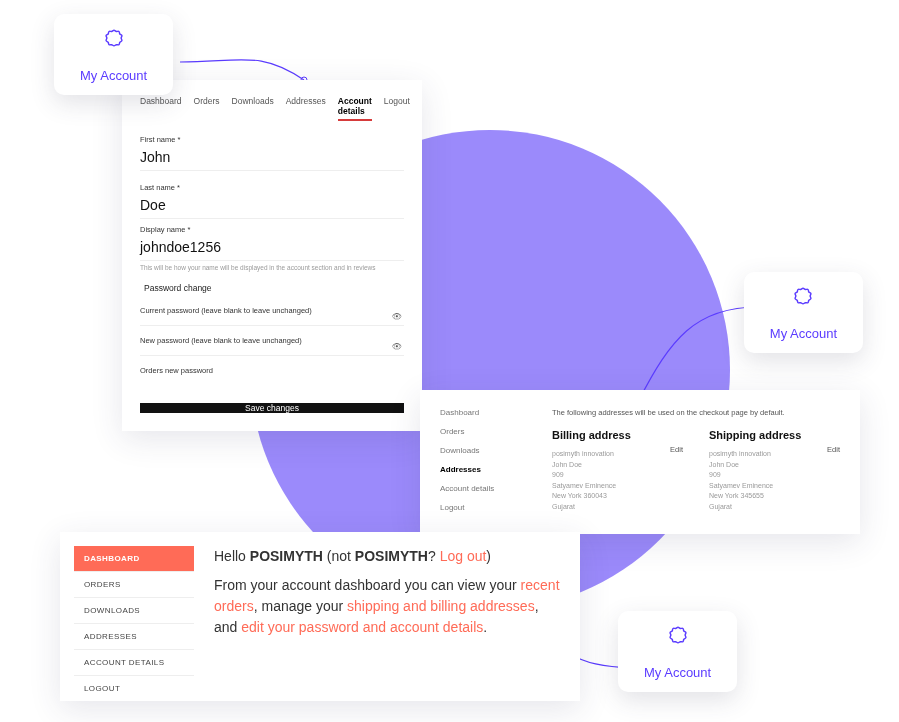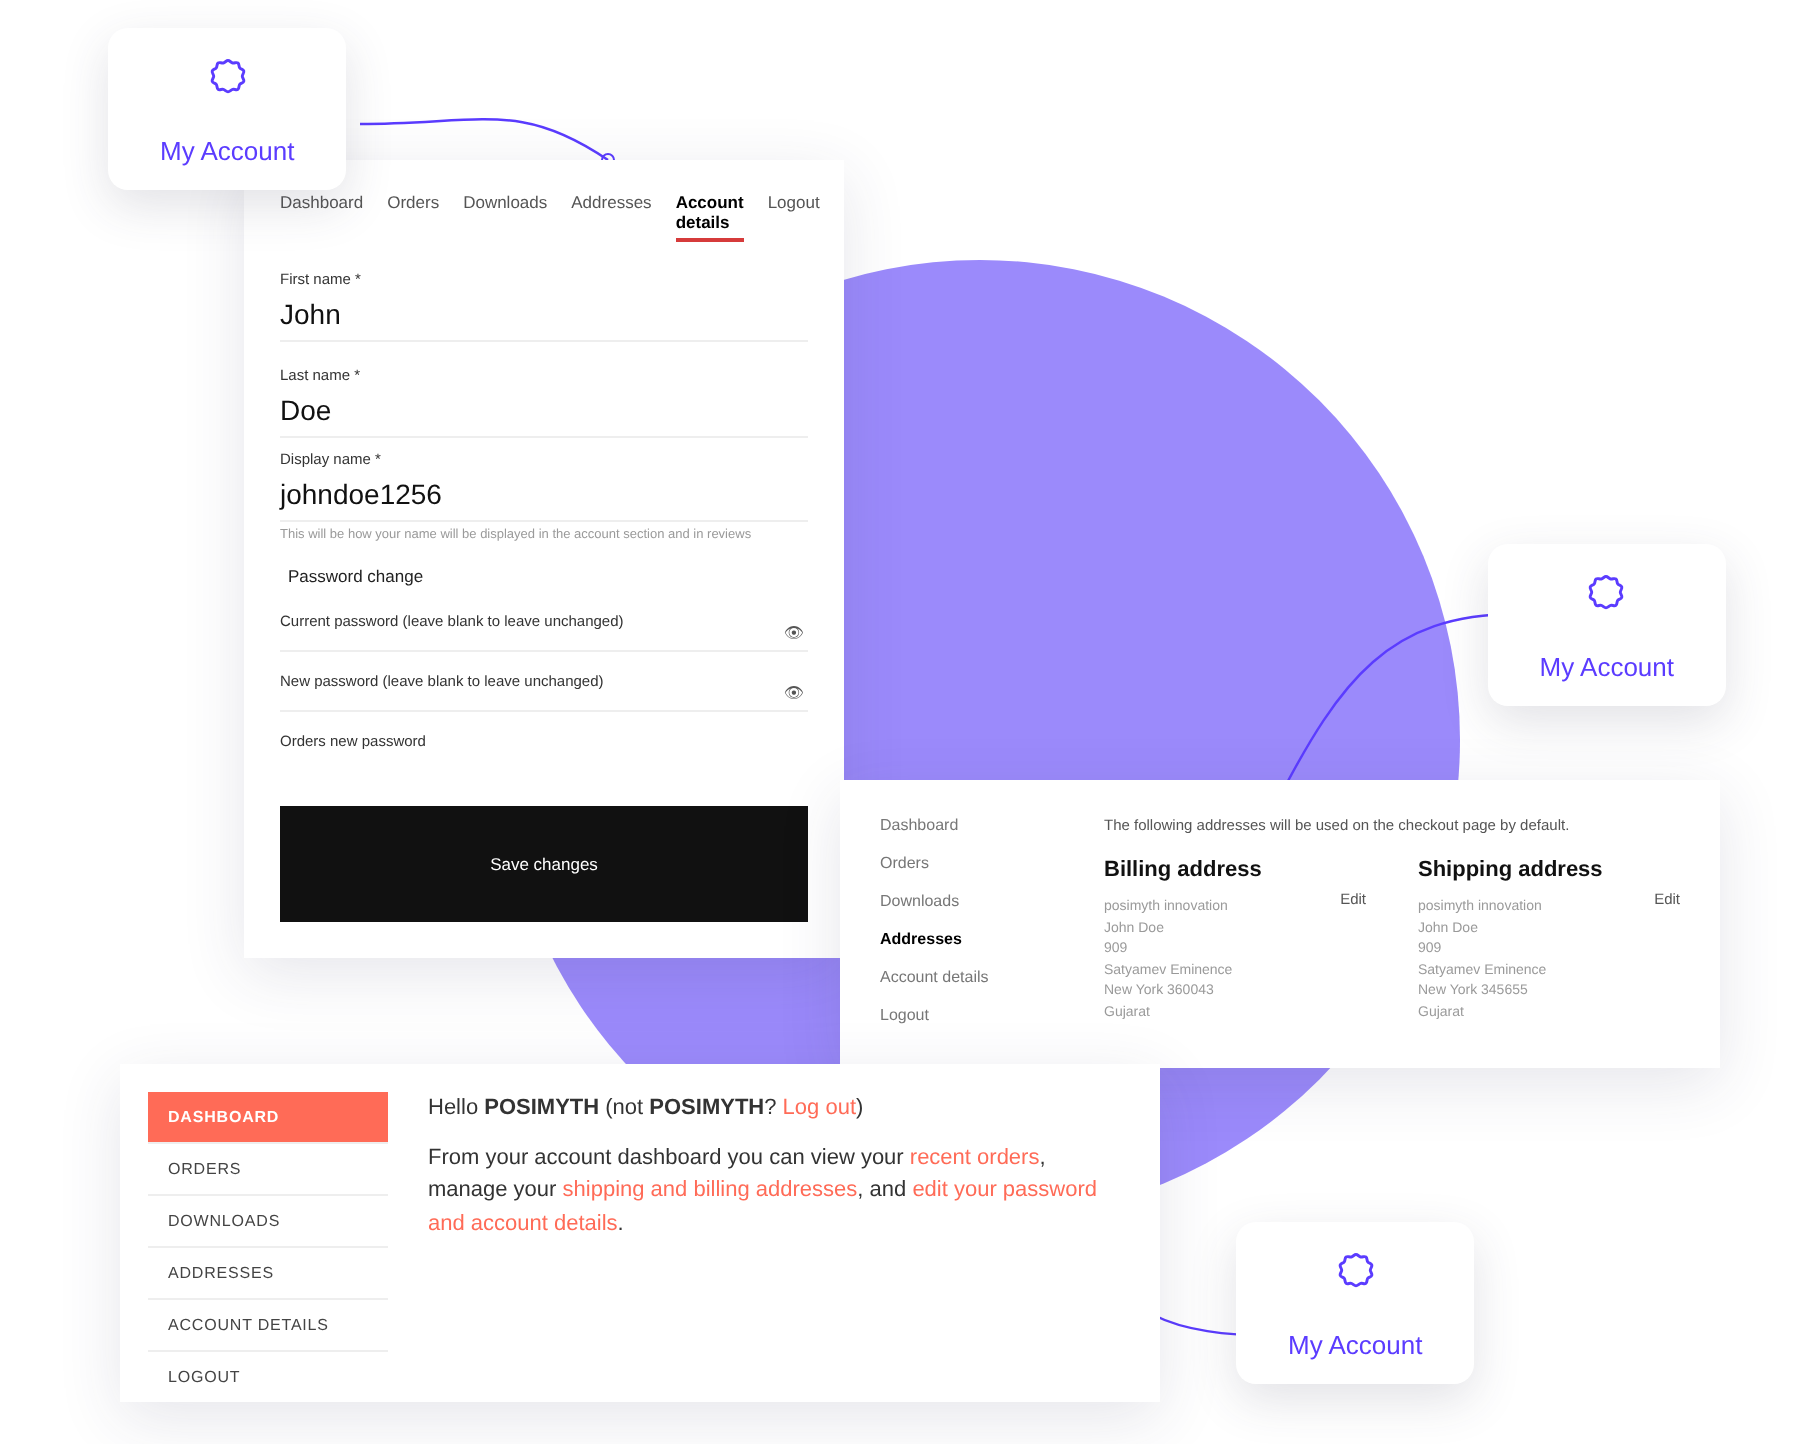--- a/index.html
+++ b/index.html
@@ -108,21 +108,21 @@
     font-size: 8px;
     color: #555;
   }
   .save-btn {
     margin-top: 12px;
     width: 100%;
     background: #111;
     color: #fff;
     text-align: center;
     font-size: 8.5px;
-    padding: 24px;
+    padding: 0;
     border: none;
     cursor: pointer;
   }
 
   
   #panel-addresses {
     top: 390px;
     left: 420px;
     width: 440px;
     padding: 18px 20px 22px;
@@ -156,21 +156,21 @@
     padding: 8px 10px;
     border-bottom: 1px solid #eee;
     color:#444;
     cursor:pointer;
   }
   .dash-nav .ditem.active {
     background: #FF6B57;
     color: #fff;
     font-weight: 600;
   }
-  .dash-body { flex:1; font-size:11px; color:#333; line-height:1.5; }
+  .dash-body { flex:1; font-size:14px; color:#333; line-height:1.5; }
   .dash-body a { color:#FF6B57; text-decoration:none; }
   .dash-body b { font-weight:700; }
 
 </style>
 </head>
 <body>
 
 <div class="bg-circle"></div>
 
 <svg class="connector" style="top:44px; left:180px;" width="130" height="50">

